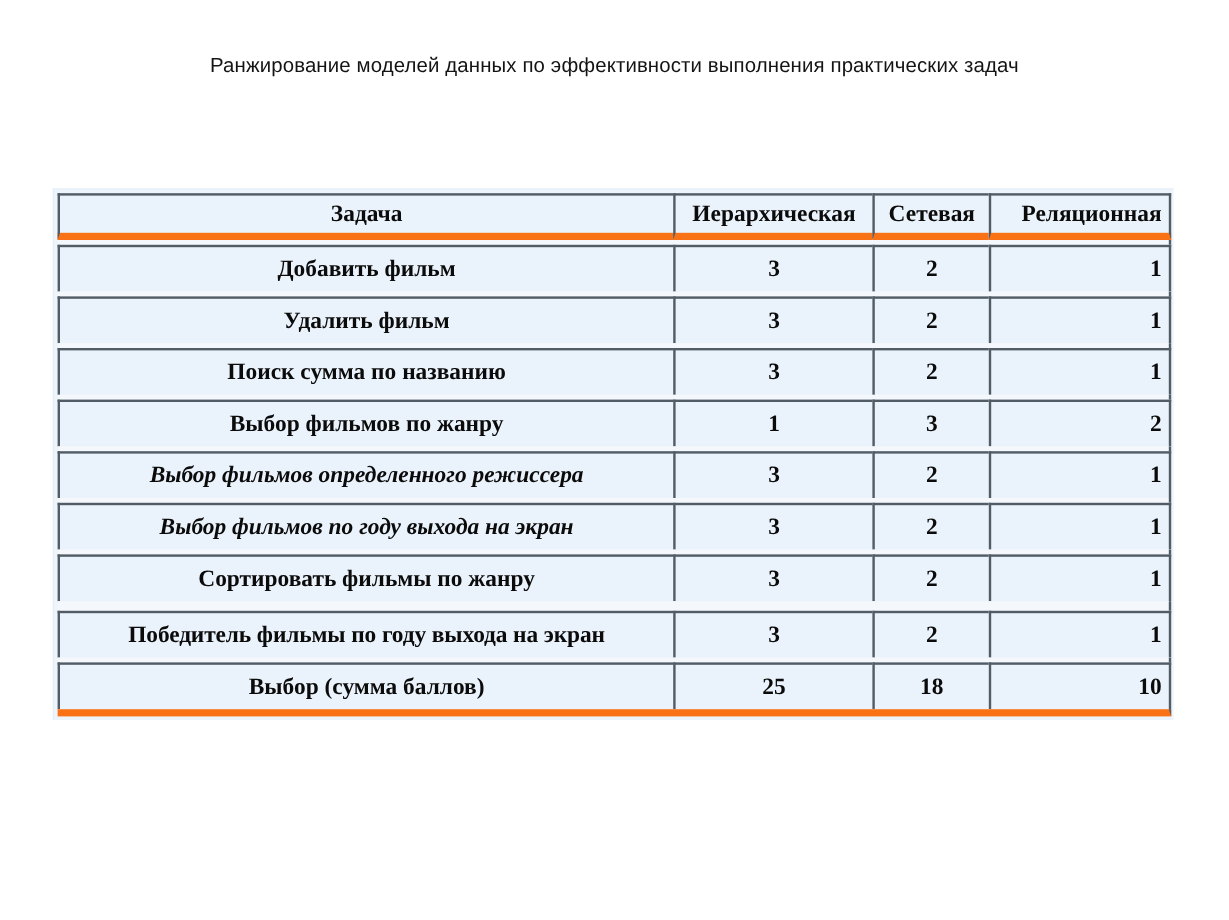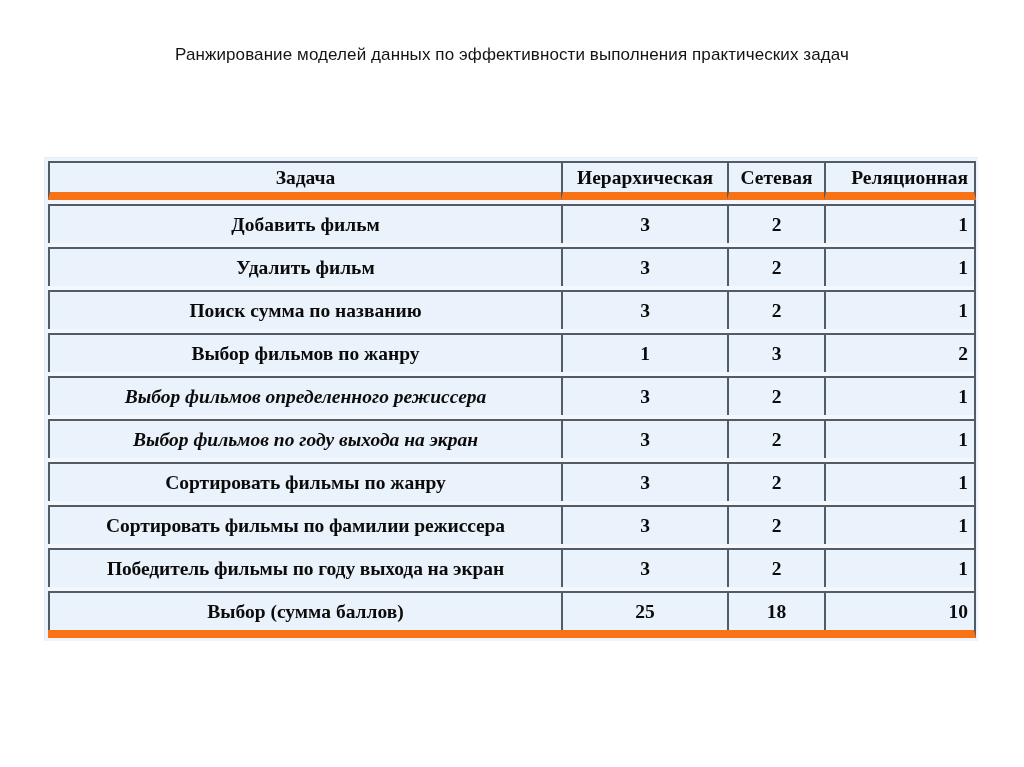--- a/index.html
+++ b/index.html
@@ -75,21 +75,21 @@
   table.rank-table td::after {
     content: "";
     display: block;
   }
 
   table.rank-table tr td:last-child {
     border-right: 2px solid #515c66;
     text-align: right;
   }
   table.rank-table tr:last-child td {
-    border-bottom: 8px solid #f97316;
+    border-bottom: 6px solid #f97316;
   }
 
   
   tr.gutter td {
     height: 4px;
     padding: 0;
     border: 0;
     background: #f4f8fc;
   }
 
@@ -207,26 +207,20 @@
       <tr>
         <td class="cell-task">Сортировать фильмы по жанру</td>
         <td class="cell-num">3</td>
         <td class="cell-num">2</td>
         <td class="cell-num">1</td>
       </tr>
       <tr class="gutter">
           <td colspan="4"></td>
         </tr>
 
-      <tr>
-        <td class="cell-task task-xlong">Сортировать фильмы по фамилии режиссера</td>
-        <td class="cell-num">3</td>
-        <td class="cell-num">2</td>
-        <td class="cell-num">1</td>
-      </tr>
       <tr class="gutter">
           <td colspan="4"></td>
         </tr>
 
       <tr>
         <td class="cell-task task-xlong">Победитель фильмы по году выхода на экран</td>
         <td class="cell-num">3</td>
         <td class="cell-num">2</td>
         <td class="cell-num">1</td>
       </tr>

